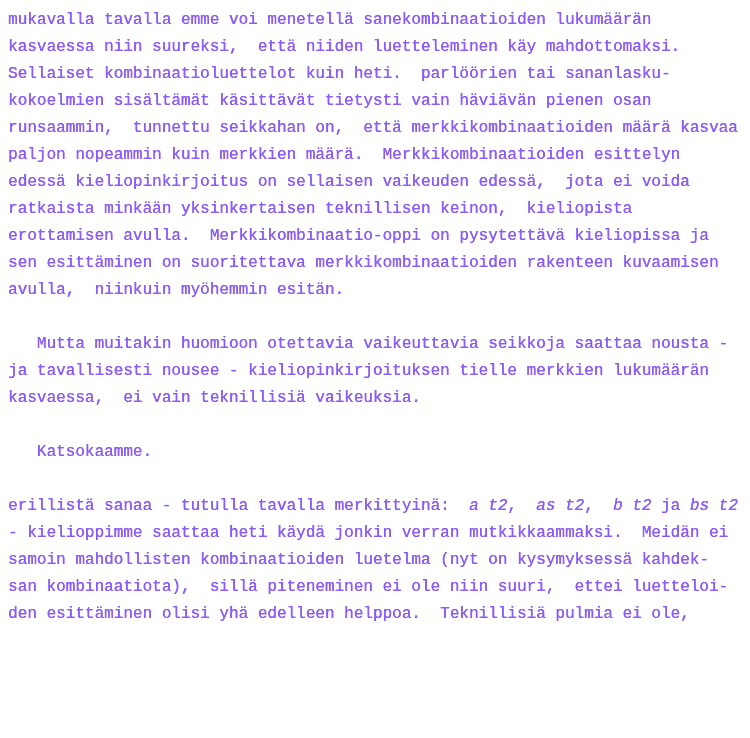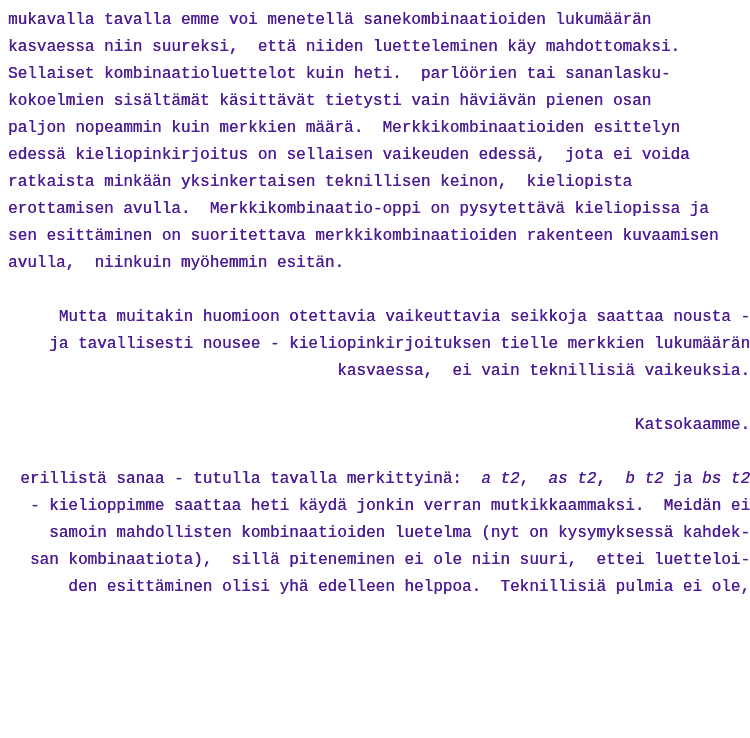--- a/index.html
+++ b/index.html
@@ -18,40 +18,41 @@
   }
   .doc {
     font-family: "Liberation Mono", "DejaVu Sans Mono", monospace;
     font-size: 16px;
     line-height: 27px;
     color: #1c1c1c;
     font-weight: 500;
     text-shadow: 0.3px 0 0 currentColor;
   }
   .paragraph { margin: 0; }
-  .paragraph + .paragraph { margin-top: 27px; text-align: right; }
+  .paragraph + .paragraph { margin-top: 27px; }
   .line {
     white-space: pre;
     height: 27px;
   }
   .line em {
     font-style: italic;
     font-family: inherit;
   }
 </style>
 </head>
 <body>
 
 <div class="page">
-  <div class="doc" id="doc" style="color: #4c1d95; font-family: Liberation Mono, monospace;">
+  <div class="doc" id="doc" style="color: #8b5cf6; font-family: Liberation Mono, monospace;">
       <div class="paragraph">
         <div class="line"><span>mukavalla tavalla emme voi menetellä sanekombinaatioiden lukumäärän</span></div>
         <div class="line"><span>kasvaessa niin suureksi,  että niiden luetteleminen käy mahdottomaksi.</span></div>
         <div class="line"><span>Sellaiset kombinaatioluettelot kuin heti.  parlöörien tai sananlasku-</span></div>
         <div class="line"><span>kokoelmien sisältämät käsittävät tietysti vain häviävän pienen osan</span></div>
+        <div class="line"><span>runsaammin,  tunnettu seikkahan on,  että merkkikombinaatioiden määrä kasvaa</span></div>
         <div class="line"><span>paljon nopeammin kuin merkkien määrä.  Merkkikombinaatioiden esittelyn</span></div>
         <div class="line"><span>edessä kieliopinkirjoitus on sellaisen vaikeuden edessä,  jota ei voida</span></div>
         <div class="line"><span>ratkaista minkään yksinkertaisen teknillisen keinon,  kieliopista</span></div>
         <div class="line"><span>erottamisen avulla.  Merkkikombinaatio-oppi on pysytettävä kieliopissa ja</span></div>
         <div class="line"><span>sen esittäminen on suoritettava merkkikombinaatioiden rakenteen kuvaamisen</span></div>
         <div class="line"><span>avulla,  niinkuin myöhemmin esitän.</span></div>
       </div>
       <div class="paragraph">
         <div class="line"><span>   Mutta muitakin huomioon otettavia vaikeuttavia seikkoja saattaa nousta -</span></div>
         <div class="line"><span>ja tavallisesti nousee - kieliopinkirjoituksen tielle merkkien lukumäärän</span></div>

